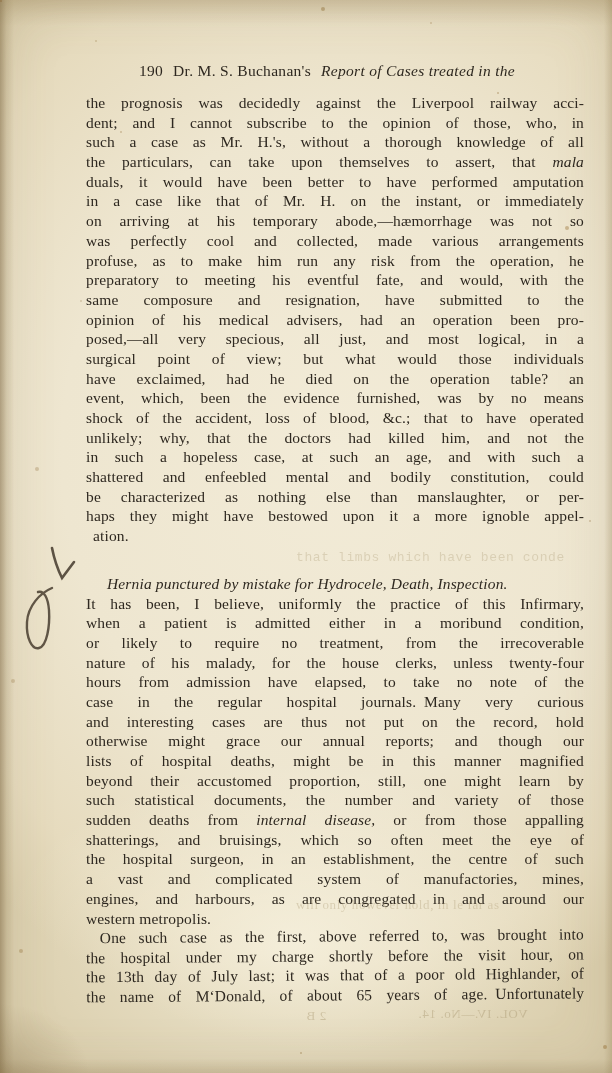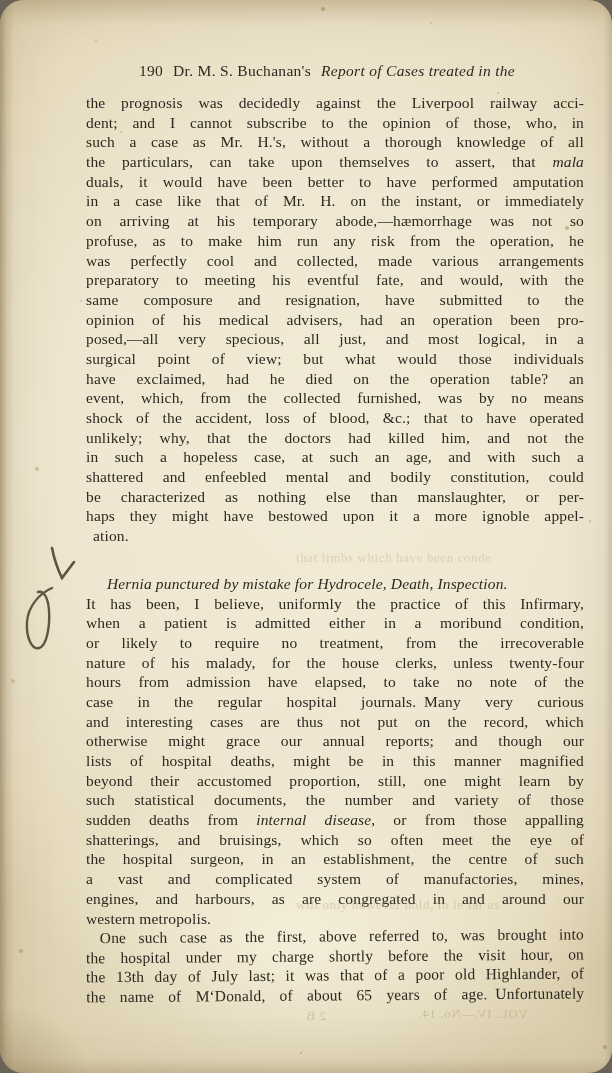--- a/index.html
+++ b/index.html
@@ -3,21 +3,20 @@
 <meta charset="utf-8">
 <style>
   html,body{margin:0;padding:0;background:#6b6257;}
   .page{
     position:relative;width:612px;height:1073px;overflow:hidden;
     font-family:"Liberation Serif","DejaVu Serif",serif;
     color:#2e2820;
     background:
       radial-gradient(ellipse 420px 260px at 48% 88%, rgba(255,252,238,.55), rgba(255,252,238,0) 70%),
       radial-gradient(ellipse 500px 600px at 55% 42%, #f2ebd7 0%, #eee6d0 55%, #e6dbbe 85%, #dbcfae 100%);
-    border-radius: 24px;
   }
   .edge-left{position:absolute;left:0;top:0;bottom:0;width:14px;
     background:linear-gradient(to right, rgba(125,104,66,.50), rgba(150,130,90,.22) 45%, rgba(150,130,90,0));}
   .edge-top{position:absolute;left:0;top:0;right:0;height:26px;
     background:linear-gradient(to bottom, rgba(150,126,80,.28), rgba(150,126,80,.10) 55%, rgba(150,126,80,0));}
   .edge-right{position:absolute;right:0;top:0;bottom:0;width:8px;
     background:linear-gradient(to left, rgba(140,118,74,.25), rgba(140,118,74,0));}
   .edge-bottom{position:absolute;left:0;right:0;bottom:0;height:14px;
     background:linear-gradient(to top, rgba(140,118,74,.22), rgba(140,118,74,0));}
   .corner-bl{position:absolute;left:0;bottom:0;width:90px;height:70px;
@@ -43,21 +42,21 @@
   }
   .line.last{text-align-last:left;-moz-text-align-last:left;}
   .para-2{transform:rotate(-0.45deg);transform-origin:40px 50%;}
 
   .marginalia{position:absolute;left:6px;top:538px;}
   .ghost{
     position:absolute;color:#a89770;font-size:13px;letter-spacing:.6px;
     filter:blur(.4px);white-space:nowrap;font-family:"Liberation Serif",serif;
   }
   .ghost.mirror{transform:scaleX(-1);}
-  .g1{left:296px;top:550px;opacity:.30;}
+  .g1{left:296px;top:550px;opacity:.30;font-family:Liberation Mono, monospace;}
   .g2{left:296px;top:897px;opacity:.34;text-align:center;}
   .g3{left:418px;top:1006px;opacity:.42;}
   .g4{left:306px;top:1008px;opacity:.42;}
 
   .specks{position:absolute;left:0;top:0;width:2px;height:2px;border-radius:50%;
     color:rgba(146,112,58,.55);background:currentColor;
     box-shadow:
       322px 8px 0 1px rgba(146,112,58,.45),
       497px 92px 0 0 rgba(146,112,58,.40),
       566px 227px 0 1px rgba(150,110,50,.40),
@@ -91,46 +90,46 @@
 
   <div class="text-block">
       <div class="para para-0">
         <div class="line"><span>the prognosis was decidedly against the Liverpool railway acci-</span></div>
         <div class="line"><span>dent; and I cannot subscribe to the opinion of those, who, in</span></div>
         <div class="line"><span>such a case as Mr. H.'s, without a thorough knowledge of all</span></div>
         <div class="line"><span>the particulars, can take upon themselves to assert, that </span><span class="it">mala</span></div>
         <div class="line"><span>duals, it would have been better to have performed amputation</span></div>
         <div class="line"><span>in a case like that of Mr. H. on the instant, or immediately</span></div>
         <div class="line"><span>on arriving at his temporary abode,—hæmorrhage was not so</span></div>
+        <div class="line"><span>was perfectly cool and collected, made various arrangements</span></div>
         <div class="line"><span>profuse, as to make him run any risk from the operation, he</span></div>
-        <div class="line"><span>was perfectly cool and collected, made various arrangements</span></div>
         <div class="line"><span>preparatory to meeting his eventful fate, and would, with the</span></div>
         <div class="line"><span>same composure and resignation, have submitted to the</span></div>
         <div class="line"><span>opinion of his medical advisers, had an operation been pro-</span></div>
         <div class="line"><span>posed,—all very specious, all just, and most logical, in a</span></div>
         <div class="line"><span>surgical point of view; but what would those individuals</span></div>
         <div class="line"><span>have exclaimed, had he died on the operation table? an</span></div>
-        <div class="line"><span>event, which, from the collected furnished, was by no means</span></div>
+        <div class="line"><span>event, which, been the evidence furnished, was by no means</span></div>
         <div class="line"><span>shock of the accident, loss of blood, &amp;c.; that to have operated</span></div>
         <div class="line"><span>unlikely; why, that the doctors had killed him, and not the</span></div>
         <div class="line"><span>in such a hopeless case, at such an age, and with such a</span></div>
         <div class="line"><span>shattered and enfeebled mental and bodily constitution, could</span></div>
         <div class="line"><span>be characterized as nothing else than manslaughter, or per-</span></div>
         <div class="line"><span>haps they might have bestowed upon it a more ignoble appel-</span></div>
         <div class="line last" style="padding-left: 7px;"><span>ation.</span></div>
       </div>
       <div class="para para-1">
         <div class="line last" style="padding-left: 21px; margin-top: 28px;"><span class="it">Hernia punctured by mistake for Hydrocele, Death, Inspection.</span></div>
         <div class="line"><span>It has been, I believe, uniformly the practice of this Infirmary,</span></div>
         <div class="line"><span>when a patient is admitted either in a moribund condition,</span></div>
         <div class="line"><span>or likely to require no treatment, from the irrecoverable</span></div>
         <div class="line"><span>nature of his malady, for the house clerks, unless twenty-four</span></div>
         <div class="line"><span>hours from admission have elapsed, to take no note of the</span></div>
         <div class="line"><span>case in the regular hospital journals. Many very curious</span></div>
-        <div class="line"><span>and interesting cases are thus not put on the record, which</span></div>
+        <div class="line"><span>and interesting cases are thus not put on the record, hold</span></div>
         <div class="line"><span>otherwise might grace our annual reports; and though our</span></div>
         <div class="line"><span>lists of hospital deaths, might be in this manner magnified</span></div>
         <div class="line"><span>beyond their accustomed proportion, still, one might learn by</span></div>
         <div class="line"><span>such statistical documents, the number and variety of those</span></div>
         <div class="line"><span>sudden deaths from </span><span class="it">internal disease,</span><span> or from those appalling</span></div>
         <div class="line"><span>shatterings, and bruisings, which so often meet the eye of</span></div>
         <div class="line"><span>the hospital surgeon, in an establishment, the centre of such</span></div>
         <div class="line"><span>a vast and complicated system of manufactories, mines,</span></div>
         <div class="line"><span>engines, and harbours, as are congregated in and around our</span></div>
         <div class="line last"><span>western metropolis.</span></div>

